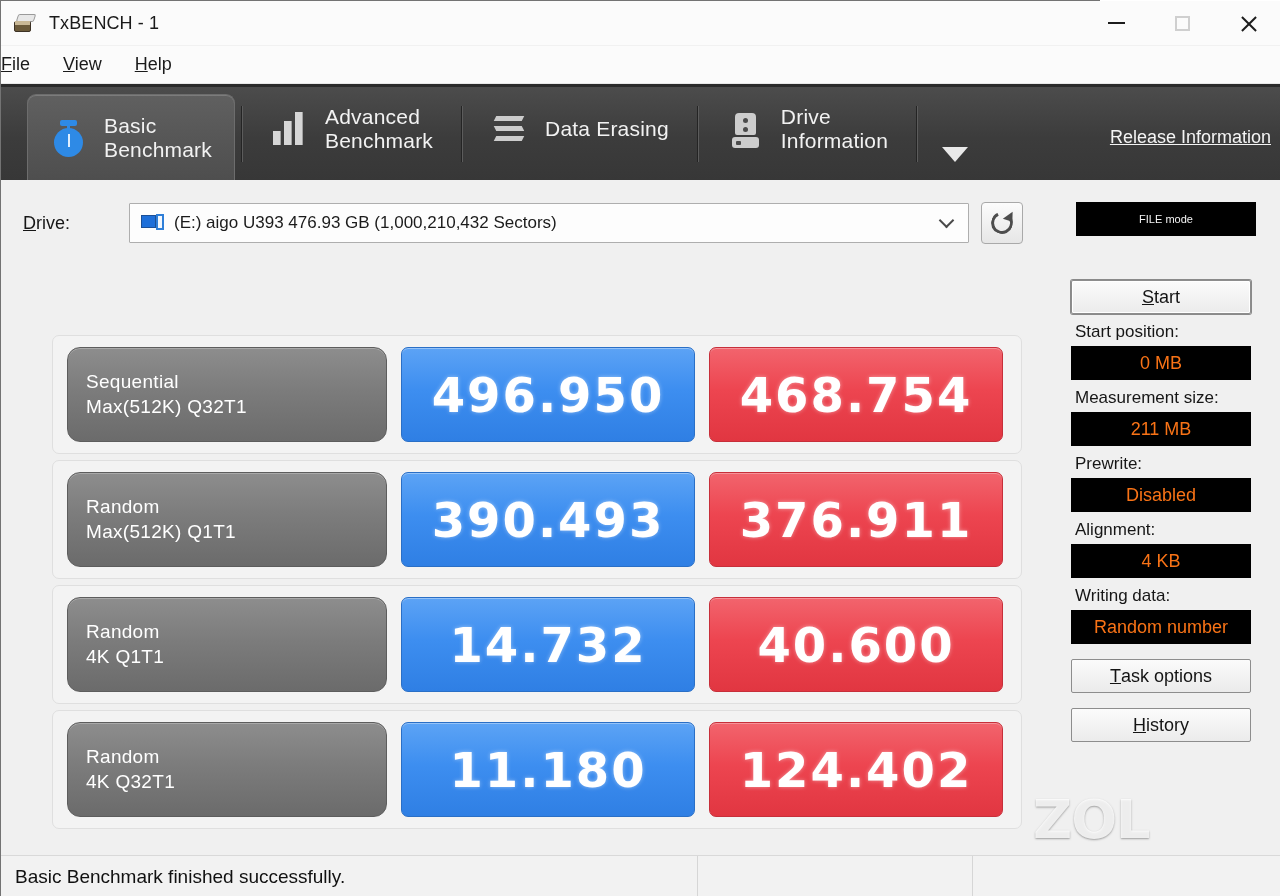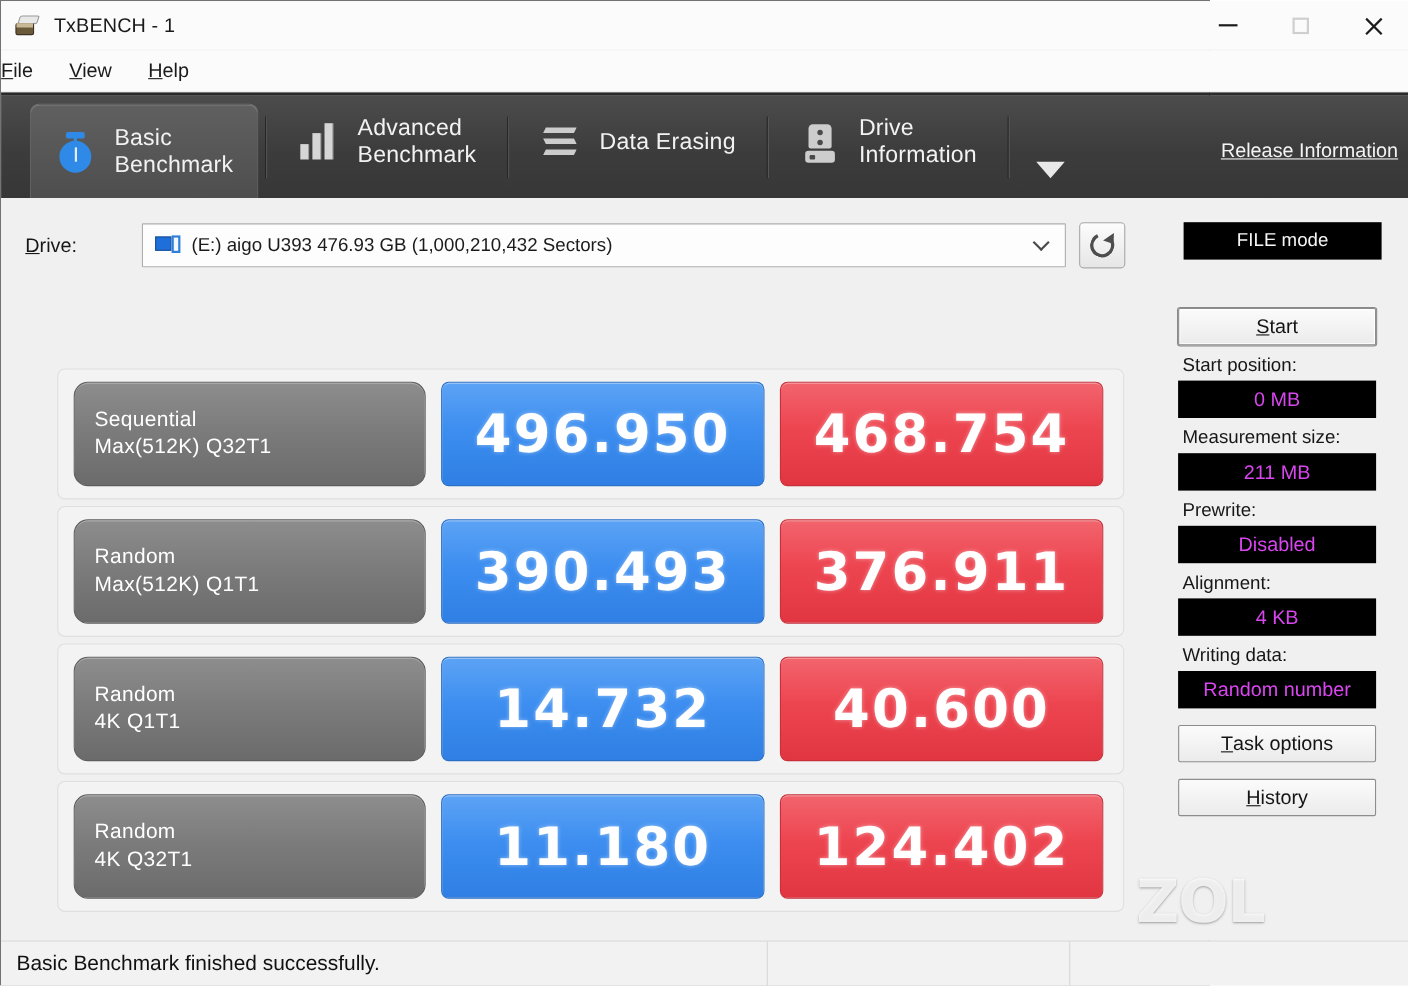--- a/index.html
+++ b/index.html
@@ -214,21 +214,21 @@
   .refresh-glyph::after {
     content: ""; position: absolute; right: -4px; top: -3px;
     width: 0; height: 0; border-left: 6px solid transparent;
     border-right: 6px solid transparent; border-bottom: 8px solid #4d4d4d;
     transform: rotate(125deg);
   }
   .filemode-btn {
     position: absolute; right: 25px; top: 0;
     width: 180px; height: 34px; background: #000000;
     display: flex; align-items: center; justify-content: center;
-    color: #f5f5f5; font-size: 17px;
+    color: #f5f5f5; font-size: 11px;
   }
 
   
   .table-head {
     position: absolute; left: 51px; top: 105px; width: 970px; height: 44px;
     background: linear-gradient(180deg,#5f5f5f 0%,#4b4b4b 55%,#3c3c3c 100%);
     border-radius: 6px; display: flex; align-items: center;
     box-shadow: inset 0 1px 0 rgba(255,255,255,.14);
   }
   .th {
@@ -290,21 +290,21 @@
   }
   .side-btn.focus {
     box-shadow: inset 0 0 0 1px #ffffff, 0 0 0 1px #8a8a8a;
   }
   .side-btn .acc { text-decoration: underline; }
   .side-label {
     font-size: 17px; color: #161616; margin: 8px 0 4px 14px;
   }
   .side-value {
     width: 180px; height: 34px; margin: 0 auto;
-    background: #000000; color: #d946ef;
+    background: #000000; color: #f97316;
     display: flex; align-items: center; justify-content: center;
     font-size: 18px;
   }
   .spacer-14 { height: 15px; }
 
   
   .watermark {
     position: absolute; left: 1032px; top: 792px; width: 190px; height: 92px;
     pointer-events: none; z-index: 30;
   }

